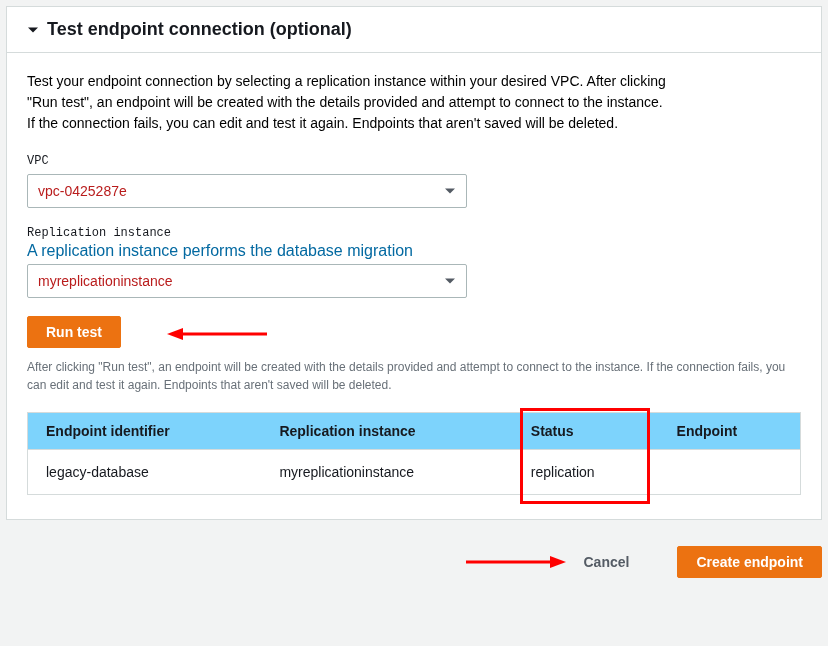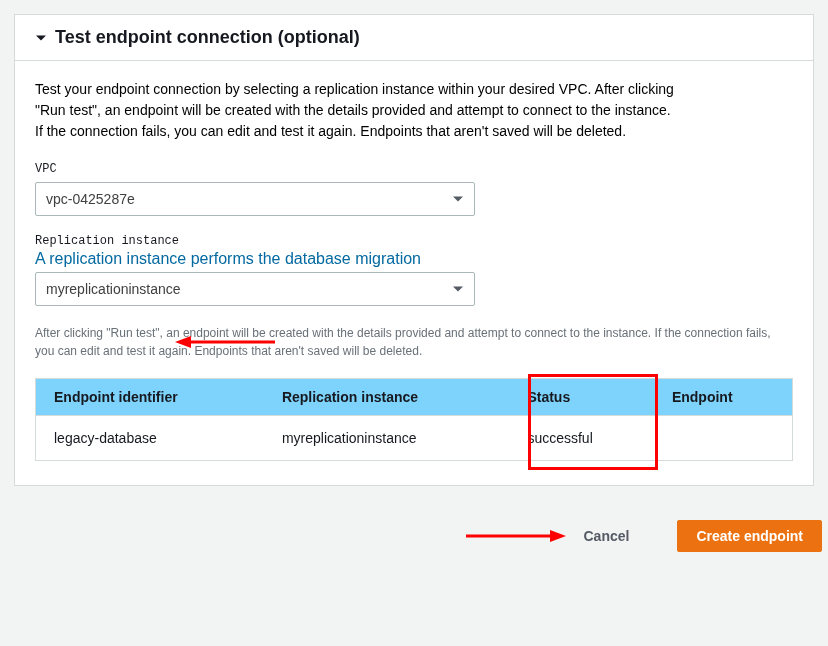--- a/index.html
+++ b/index.html
@@ -12,21 +12,21 @@
       font-size: 14px;
       color: #16191f;
       background: #f2f3f3;
       width: 828px;
       height: 646px;
       position: relative;
     }
     .panel {
       background: #fff;
       border: 1px solid #d5dbdb;
-      margin: 14px;
+      margin: 6px;
       border-radius: 0;
     }
     .panel-header {
       padding: 12px 20px;
       border-bottom: 1px solid #d5dbdb;
       display: flex;
       align-items: center;
       gap: 8px;
       cursor: pointer;
     }
@@ -72,21 +72,21 @@
       border-radius: 2px;
       background: #fff;
       display: flex;
       align-items: center;
       justify-content: space-between;
       padding: 0 10px;
       cursor: pointer;
       font-size: 14px;
     }
     .select-box .sel-value {
-      color: #404040;
+      color: #b91c1c;
     }
     .select-box .dd-icon {
       display: inline-flex;
     }
     .btn {
       display: inline-flex;
       align-items: center;
       justify-content: center;
       padding: 6px 18px;
       font-size: 14px;
@@ -190,20 +190,21 @@
         <span class="sel-value">myreplicationinstance</span>
         <span class="dd-icon">
           <svg width="12" height="12" viewBox="0 0 12 12">
               <path d="M1 3.5 L6 8.5 L11 3.5 Z" fill="#545b64"></path>
             </svg>
         </span>
       </div>
     </div>
 
     <div class="run-test-wrap">
+      <button class="btn btn-primary">Run test</button>
       <svg class="annotation-arrow" style="left:140px; top:8px;" width="100" height="20" viewBox="0 0 100 20">
         <line x1="100" y1="10" x2="14" y2="10" stroke="#ff0000" stroke-width="3"></line>
         <polygon points="0,10 16,4 16,16" fill="#ff0000"></polygon>
       </svg>
     </div>
     <p class="helper-note">After clicking "Run test", an endpoint will be created with the details provided and attempt to connect to the instance. If the connection fails, you can edit and test it again. Endpoints that aren't saved will be deleted.</p>
 
     <div style="position:relative;">
       <table class="results-table">
         <thead>
@@ -211,21 +212,21 @@
             <th>Endpoint identifier</th>
             <th>Replication instance</th>
             <th>Status</th>
             <th>Endpoint</th>
           </tr>
         </thead>
         <tbody>
           <tr>
             <td>legacy-database</td>
             <td>myreplicationinstance</td>
-            <td>successful</td>
+            <td>replication</td>
             <td></td>
           </tr>
         </tbody>
       </table>
       <div class="highlight-box" style="left:493px; top:-4px; width:130px; height:96px;"></div>
     </div>
   </div>
 </div>
 
 <div class="footer-actions">

